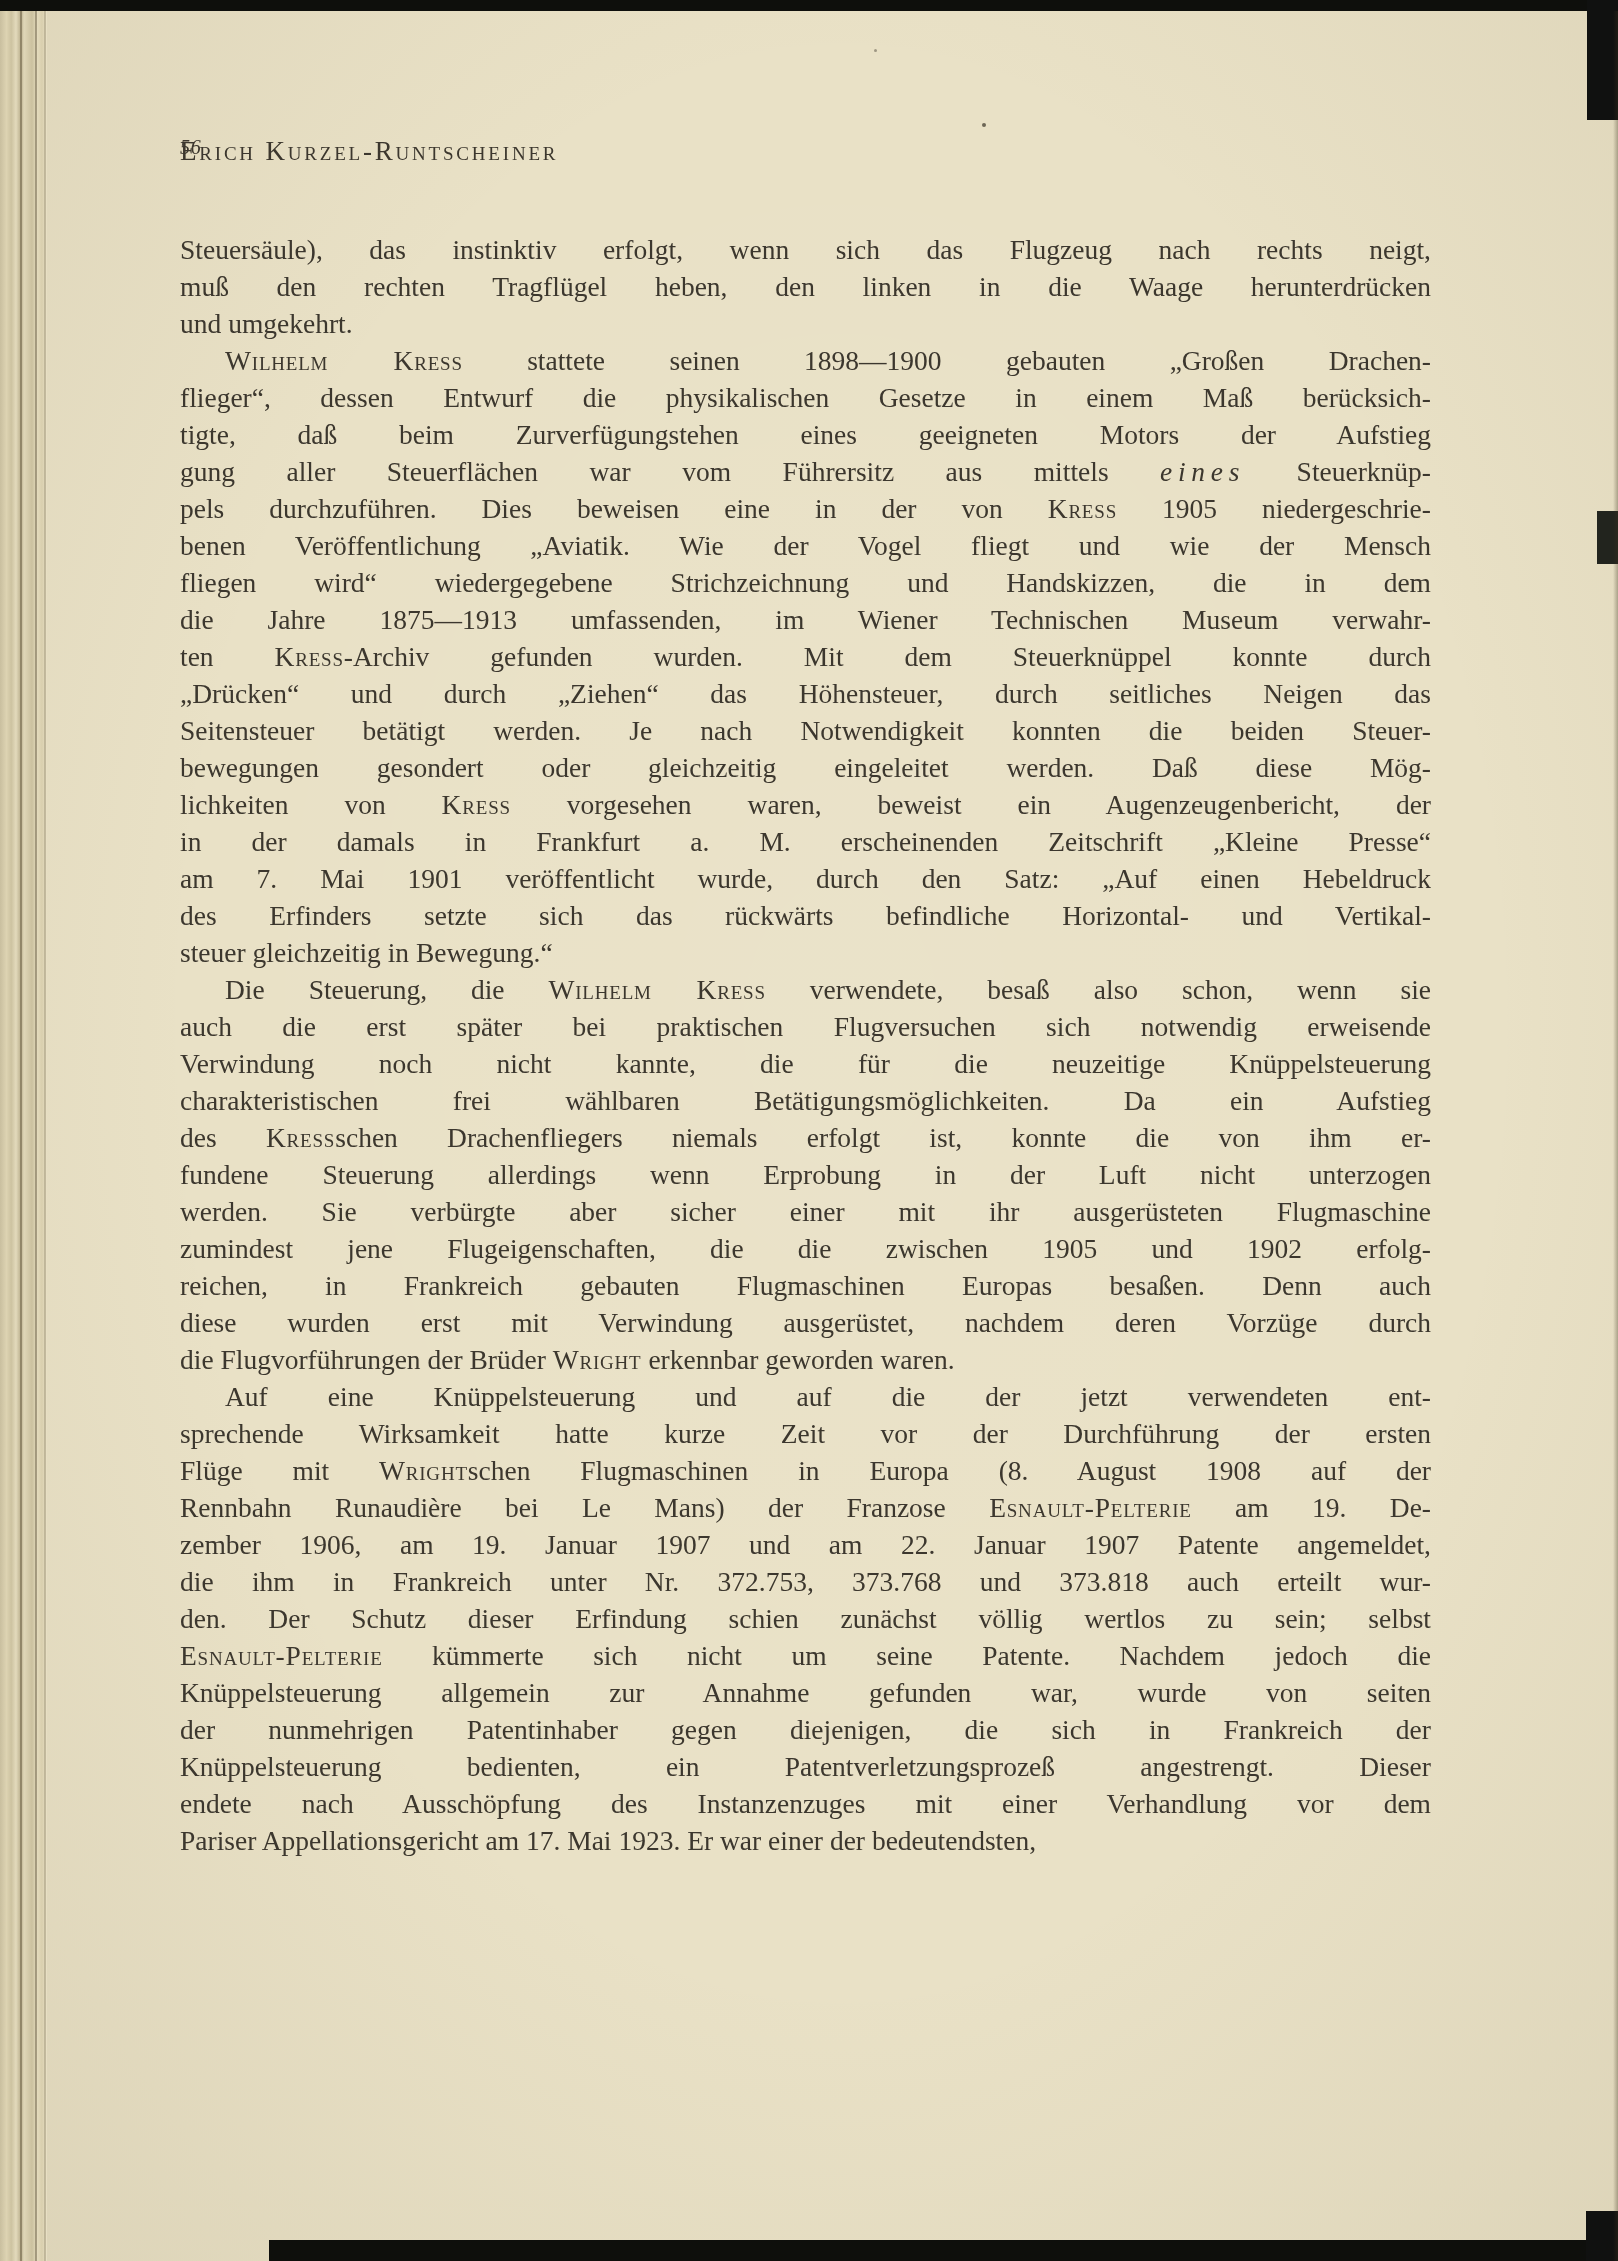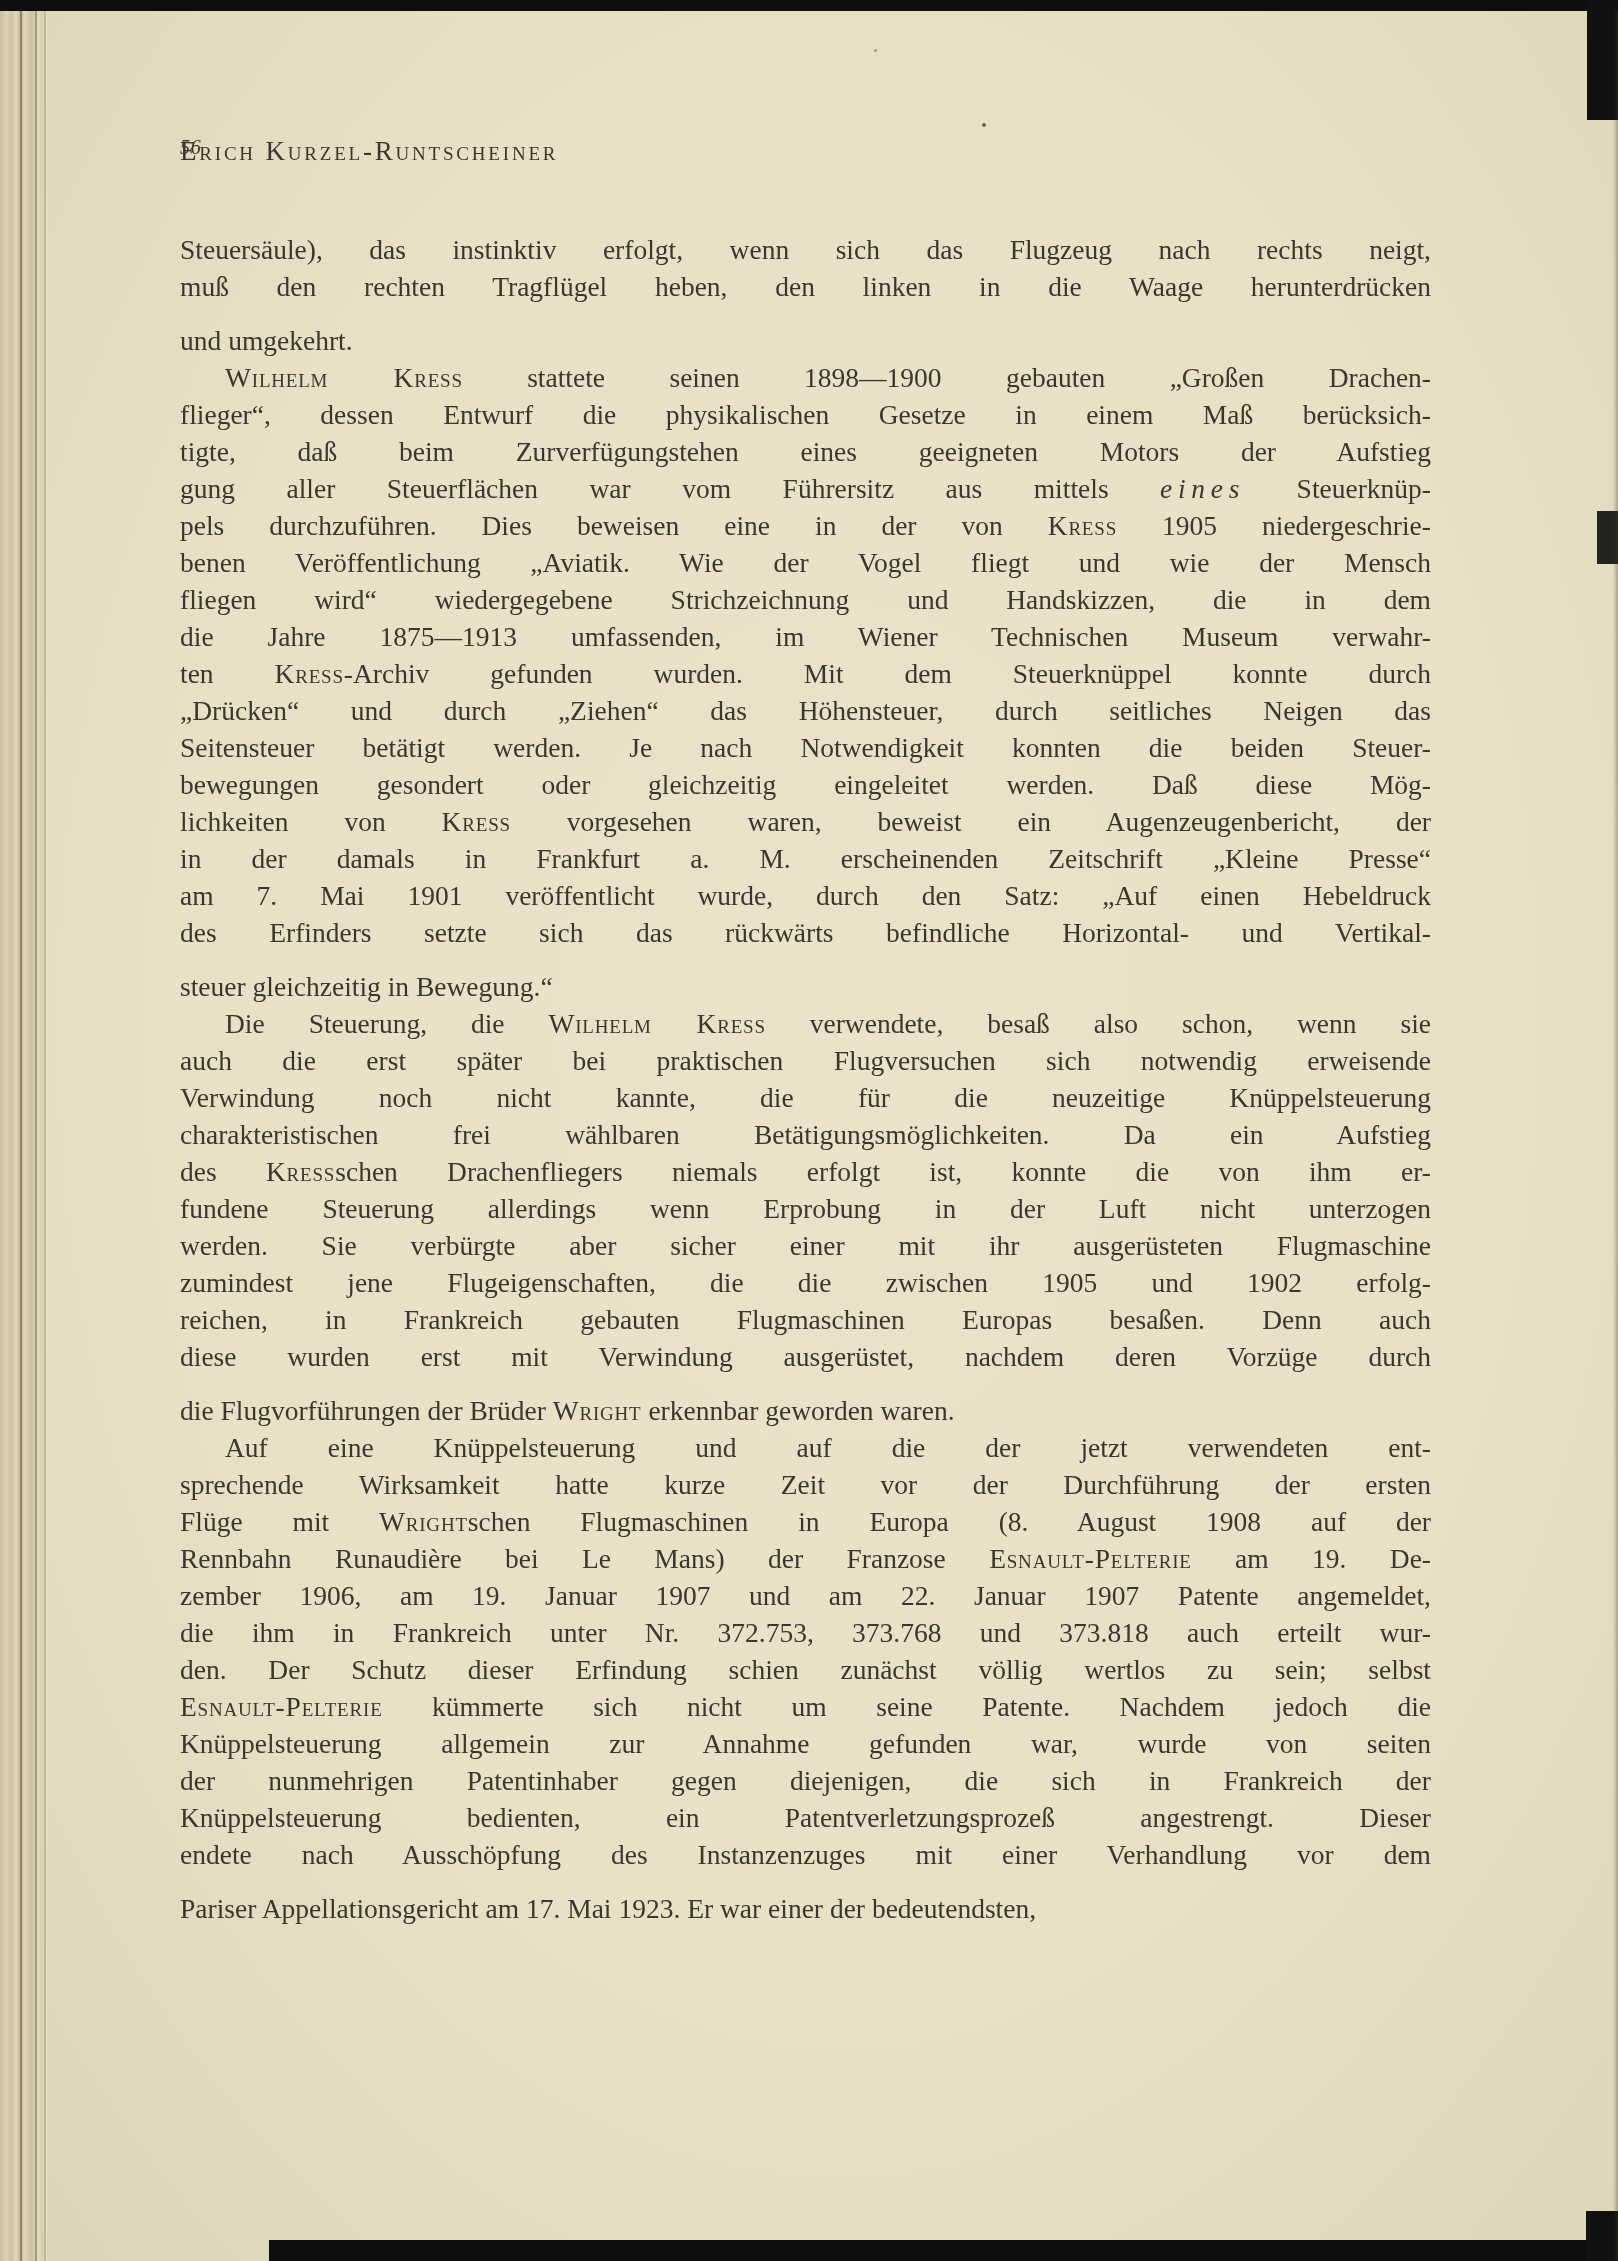--- a/index.html
+++ b/index.html
@@ -46,21 +46,21 @@
     display:block;text-align:left;font-size:27px;
     font-variant:small-caps;letter-spacing:2.8px;
   }
   
   .text-block{
     position:absolute;top:231px;left:180px;width:1251px;
     font-size:27.5px;line-height:37px;color:var(--ink,#3c372e);
   }
   .para{margin:0;}
   .line{text-align:justify;text-align-last:justify;white-space:normal;}
-  .line.last{text-align-last:left;margin-top:17px;}
+  .line.last{text-align-last:left;}
   .para.indent .line.first{text-indent:45px;}
   .sc{font-variant:small-caps;letter-spacing:0.8px;}
   .sp{letter-spacing:5.7px;font-style:italic;}
 </style>
 </head>
 <body style="--paper: #e9e1c6; --ink: #3c372e;">
 
 <div class="paper"></div>
 
 <div class="gutter">

